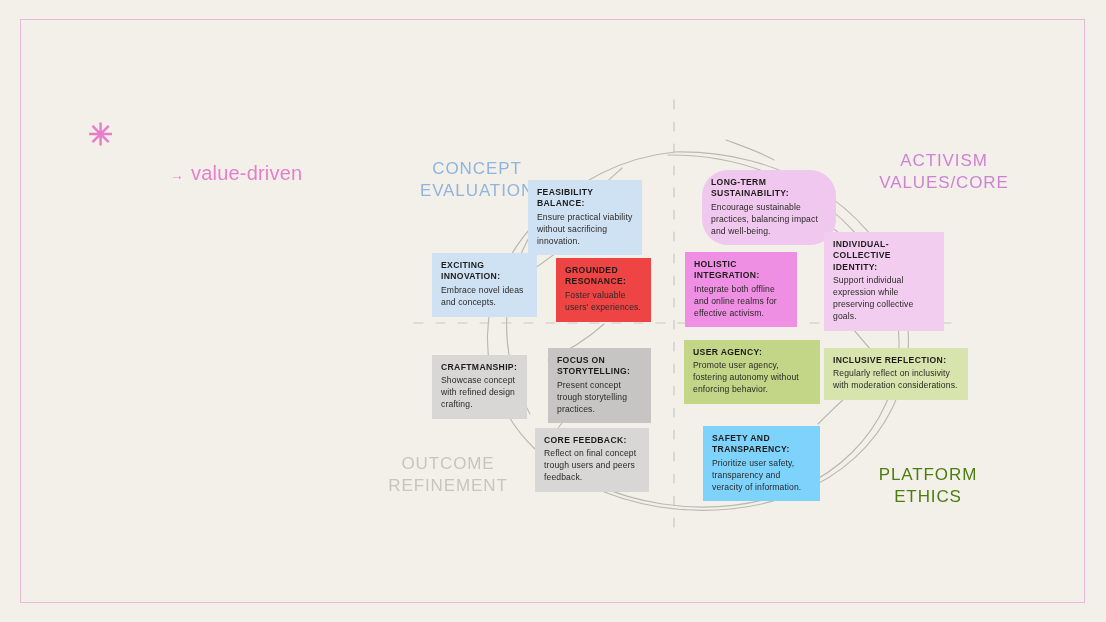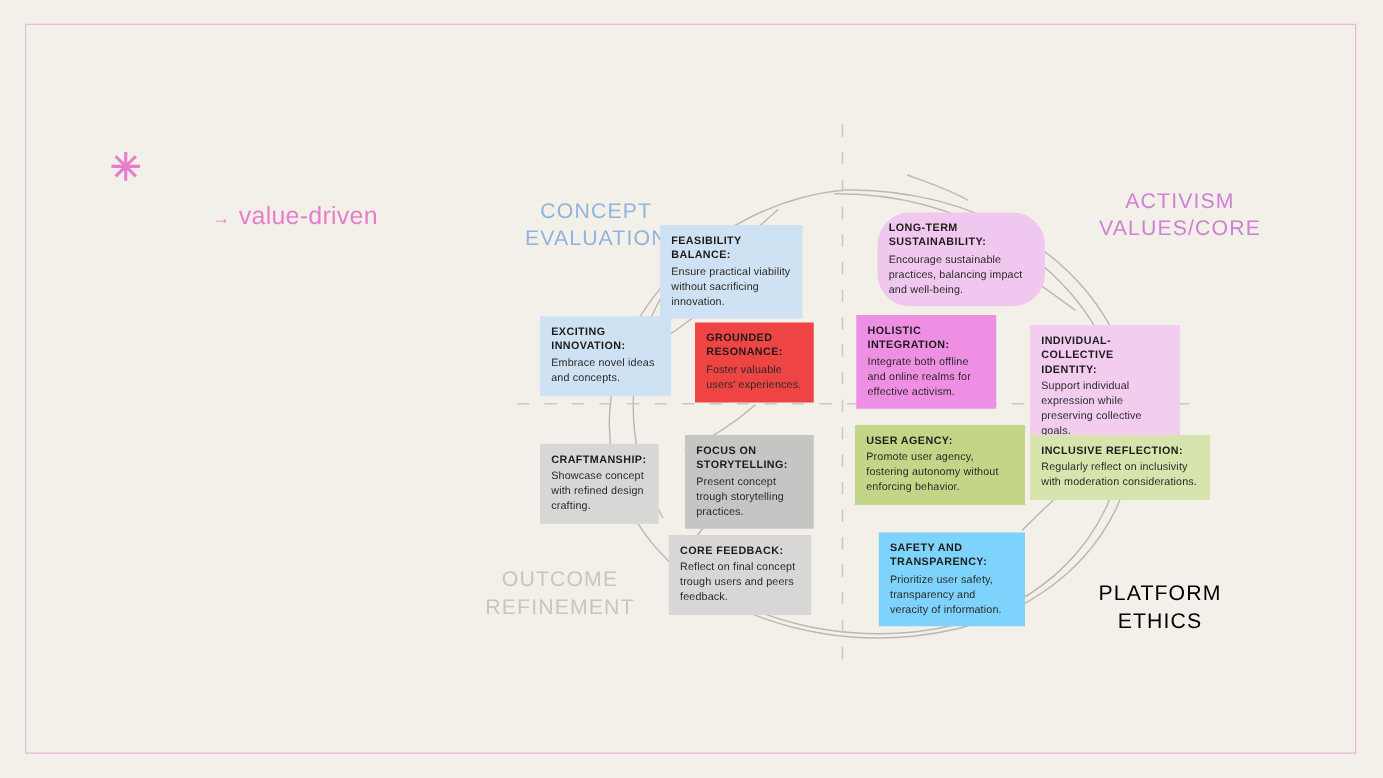--- a/index.html
+++ b/index.html
@@ -76,21 +76,21 @@
   .quad-label {
     position: absolute;
     font-size: 17px;
     line-height: 1.28;
     letter-spacing: 0.9px;
     font-weight: 400;
     white-space: pre-line;
   }
   #quad-concept   { left: 397px; top: 158px; width: 160px; text-align: center; color: #8fb4dd; }
   #quad-activism  { left: 858px; top: 150px; width: 172px; text-align: center; color: #cf82d4; }
-  #quad-platform  { left: 848px; top: 464px; width: 160px; text-align: center; color: #000000; }
+  #quad-platform  { left: 848px; top: 464px; width: 160px; text-align: center; color: #4d7c0f; }
   #quad-outcome   { left: 368px; top: 453px; width: 160px; text-align: center; color: #c8c4c0; }
 
   
   #diagram {
     position: absolute;
     left: 0; top: 0;
     width: 1106px; height: 622px;
   }
 
   
@@ -185,21 +185,21 @@
   <div class="card" style="left:702px; top:170px; width:134px; background:#f0c7ee;border-radius:26px;">
     <div class="c-title">LONG-TERM SUSTAINABILITY:</div>
     <div class="c-body">Encourage sustainable practices, balancing impact and well-being.</div>
   </div>
 
   <div class="card" style="left:685px; top:252px; width:112px; background:#ee8fe4;">
     <div class="c-title">HOLISTIC INTEGRATION:</div>
     <div class="c-body">Integrate both offline and online realms for effective activism.</div>
   </div>
 
-  <div class="card" style="left:824px; top:232px; width:120px; background:#f2cdf0;margin-top:28px;">
+  <div class="card" style="left:824px; top:232px; width:120px; background:#f2cdf0;">
     <div class="c-title">INDIVIDUAL-COLLECTIVE
 IDENTITY:</div>
     <div class="c-body">Support individual expression while preserving collective goals.</div>
   </div>
 
   <div class="card" style="left:684px; top:340px; width:136px; background:#c3d687;">
     <div class="c-title">USER AGENCY:</div>
     <div class="c-body">Promote user agency, fostering autonomy without enforcing behavior.</div>
   </div>
 

